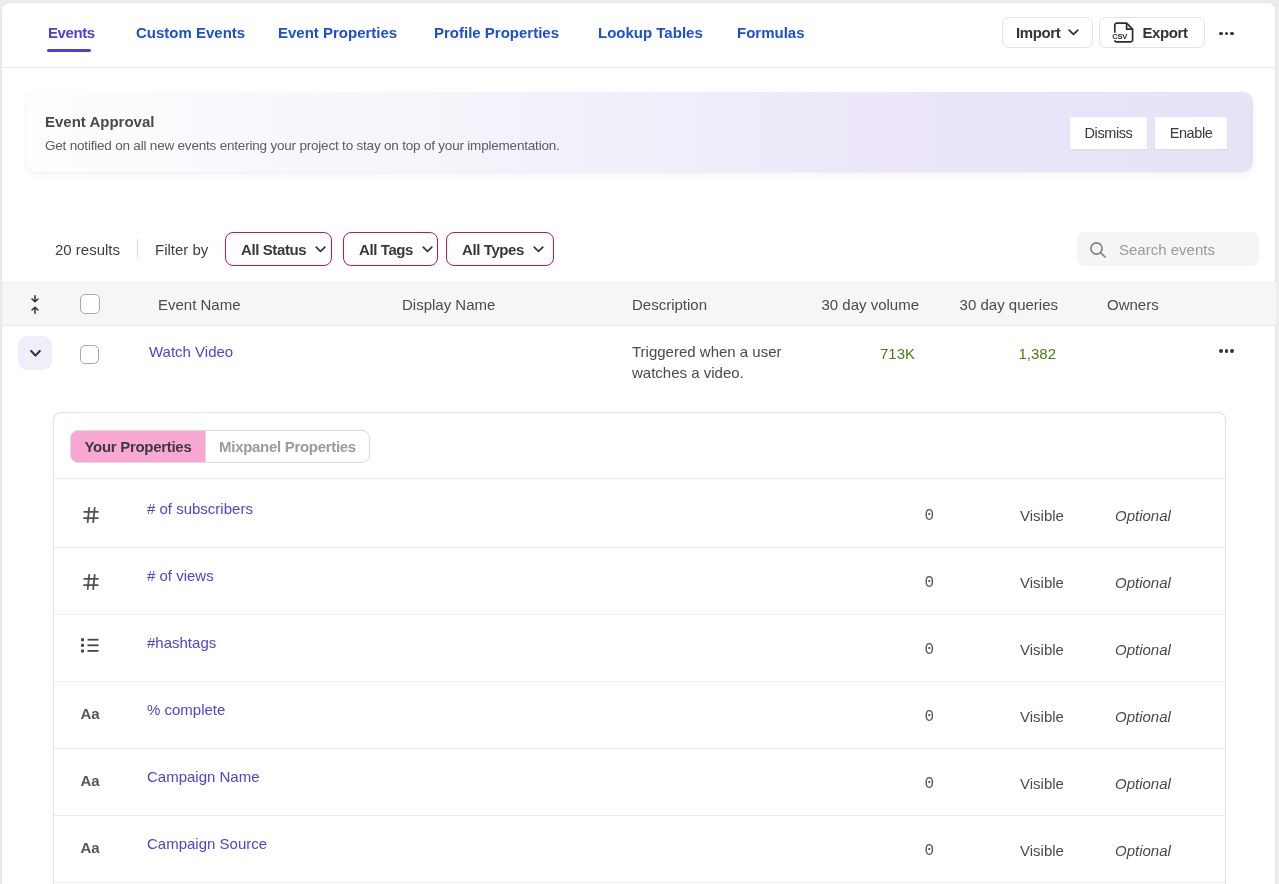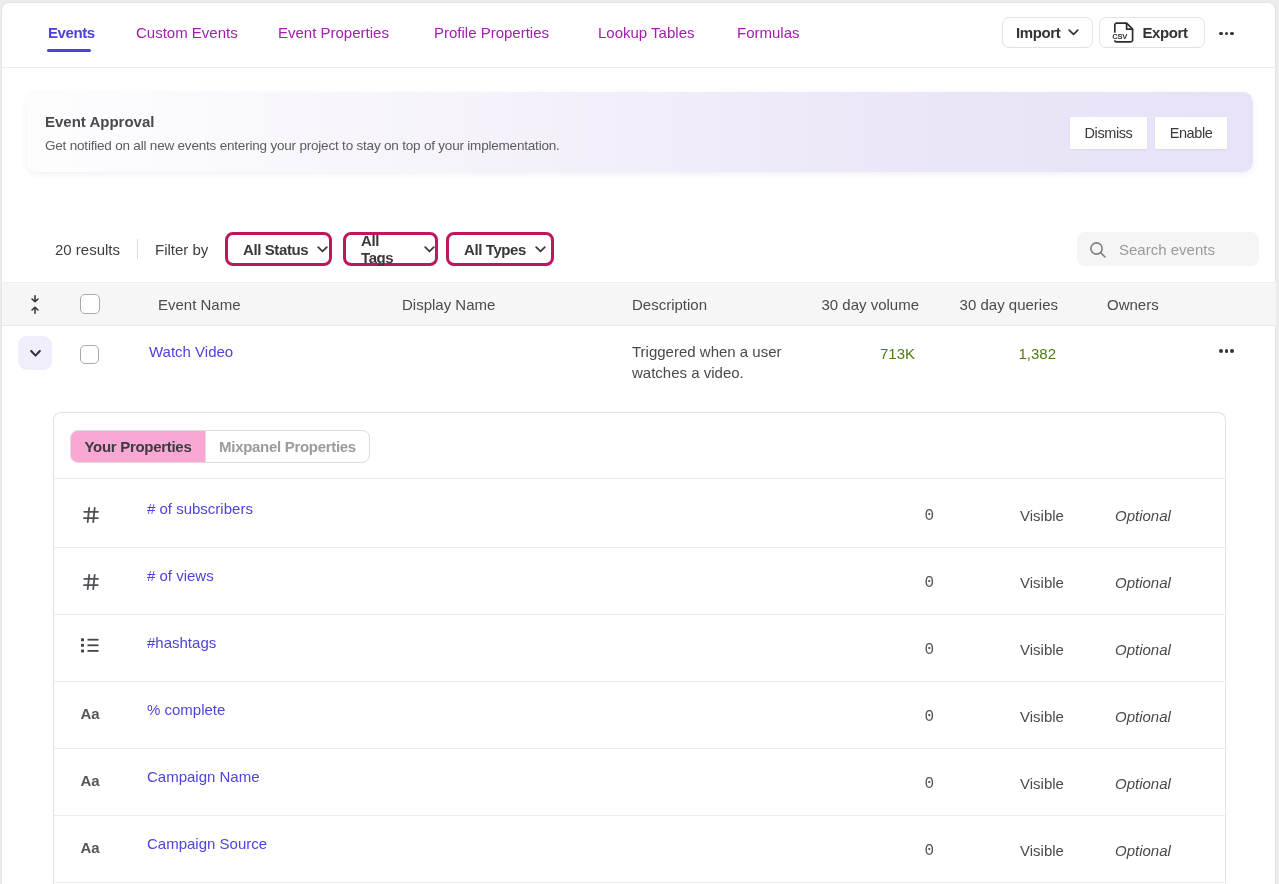--- a/index.html
+++ b/index.html
@@ -4,40 +4,40 @@
 <style>
   * { margin:0; padding:0; box-sizing:border-box; }
   html,body { width:1279px; height:884px; overflow:hidden;
     background:#ececec; font-family:"Liberation Sans",sans-serif; }
   #card { position:absolute; left:1px; top:2px; width:1275px; height:882px;
     background:#fff; border:1px solid #e5e5e5; border-bottom:none;
     border-radius:8px 8px 0 0; }
   #layer { position:absolute; left:0; top:0; width:1279px; height:884px; }
 
   
-  .tab { position:absolute; top:24px; font-size:15px; font-weight:400; color:#a21caf; white-space:nowrap; }
+  .tab { position:absolute; top:24px; font-size:15px; font-weight:700; color:#1d4ed8; white-space:nowrap; }
   .tab.active { color:#4c40da; font-weight:700; letter-spacing:-0.4px; }
   #tab-underline { position:absolute; left:47px; top:49px; width:44px; height:3px;
     background:#4c40da; border-radius:2px; }
   #topbar-border { position:absolute; left:2px; top:67px; width:1274px; height:1px; background:#ededed; }
   .topbtn { position:absolute; top:17px; height:31px; letter-spacing:-0.4px; border:1px solid #e2e2e2; border-radius:7px;
     background:#fff; display:flex; align-items:center; justify-content:center;
     font-size:15px; font-weight:600; color:#343438; }
 
   
   #banner { position:absolute; left:27px; top:92px; width:1226px; height:80px;
     border-radius:10px; background:linear-gradient(90deg,#fdfdfe 0%,#f6f3fb 35%,#ebe5f8 75%,#e8e2f7 100%);
     box-shadow:0 2px 6px rgba(60,45,110,0.08); }
   .bbtn { position:absolute; top:117px; height:32px; letter-spacing:-0.4px; background:#fff; border-radius:0;
     display:flex; align-items:center; justify-content:center; font-size:14.5px; font-weight:400;
     color:#39393d; box-shadow:0 1px 2px rgba(0,0,0,0.05); }
 
   
   .ftxt { position:absolute; top:241px; font-size:15px; color:#3e3e42; white-space:nowrap; }
-  .fbtn { position:absolute; top:232px; height:34px; letter-spacing:-0.4px; border:3px solid #be185d; border-radius:8px;
+  .fbtn { position:absolute; top:232px; height:34px; letter-spacing:-0.4px; border:1px solid #be185d; border-radius:8px;
     background:#fff; display:flex; align-items:center; font-size:15px; font-weight:600;
     color:#38383c; padding-left:15px; }
   #search { position:absolute; left:1077px; top:232px; width:182px; height:34px;
     background:#f5f5f5; border-radius:8px; }
 
   
   #thead { position:absolute; left:2px; top:282px; width:1274px; height:44px;
     background:#f6f6f6; border-top:1px solid #efefef; border-bottom:1px solid #e9e9e9; }
   .hlab { position:absolute; top:296px; font-size:15px; font-weight:500; color:#4b4b4f; white-space:nowrap; }
   .cb { position:absolute; left:80px; width:20px; height:20px; border:1.5px solid #a9a9ad;

